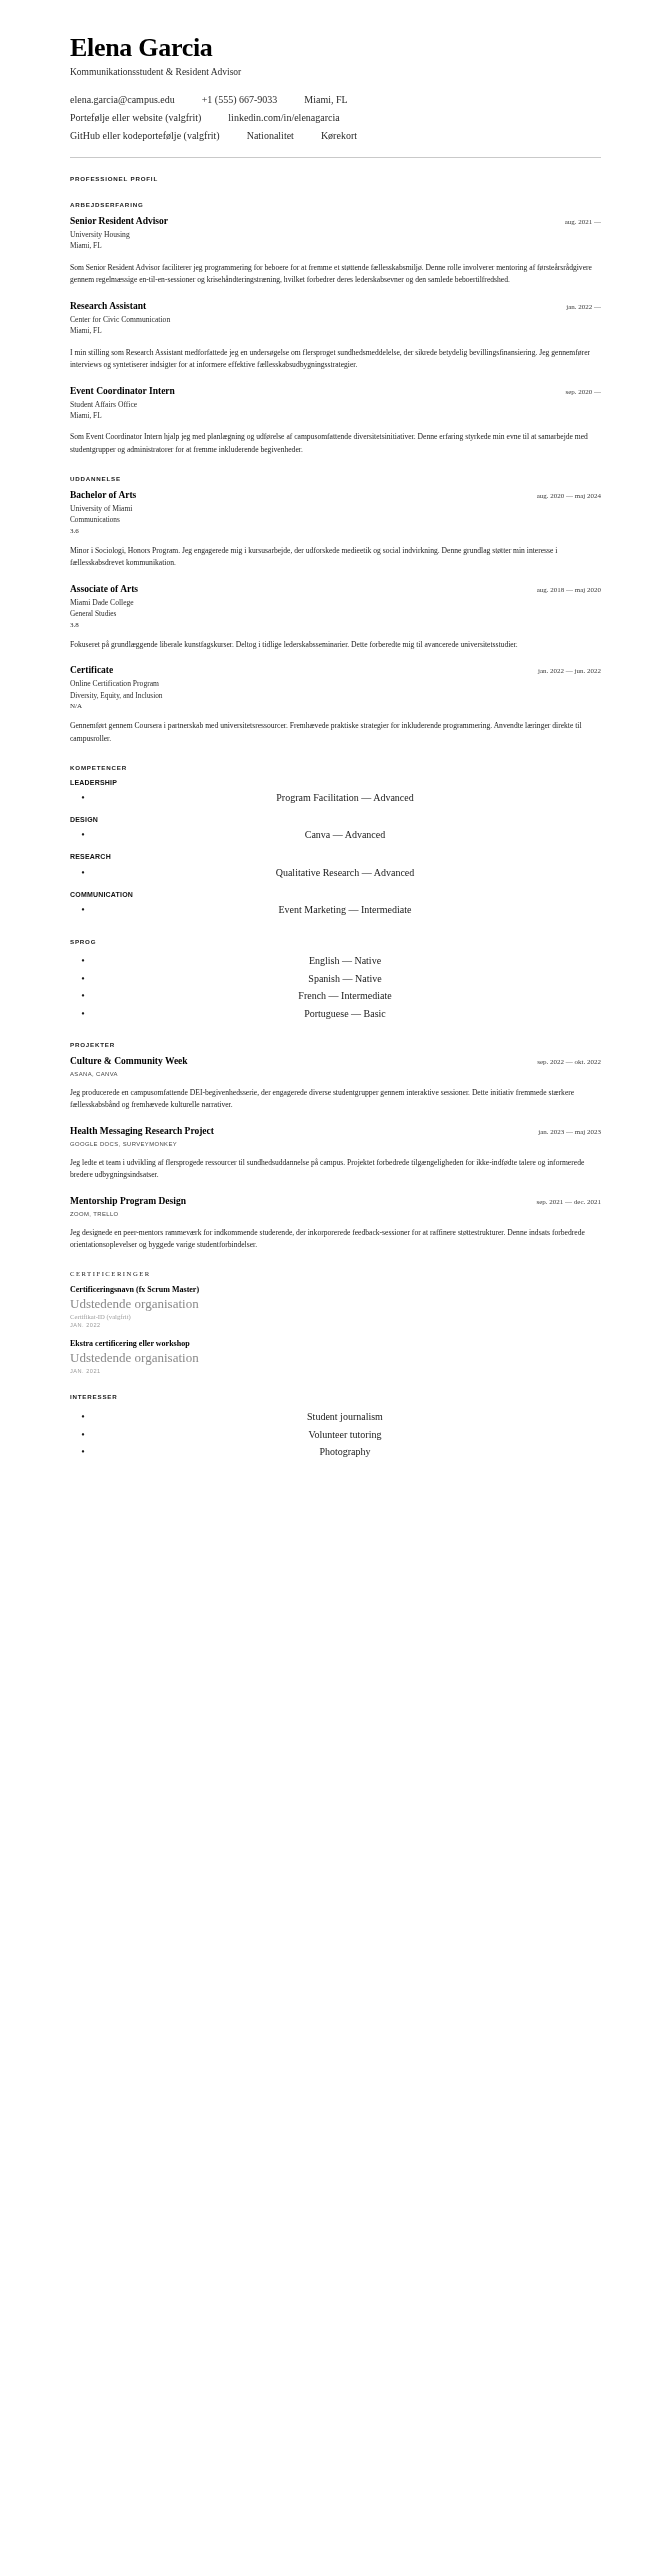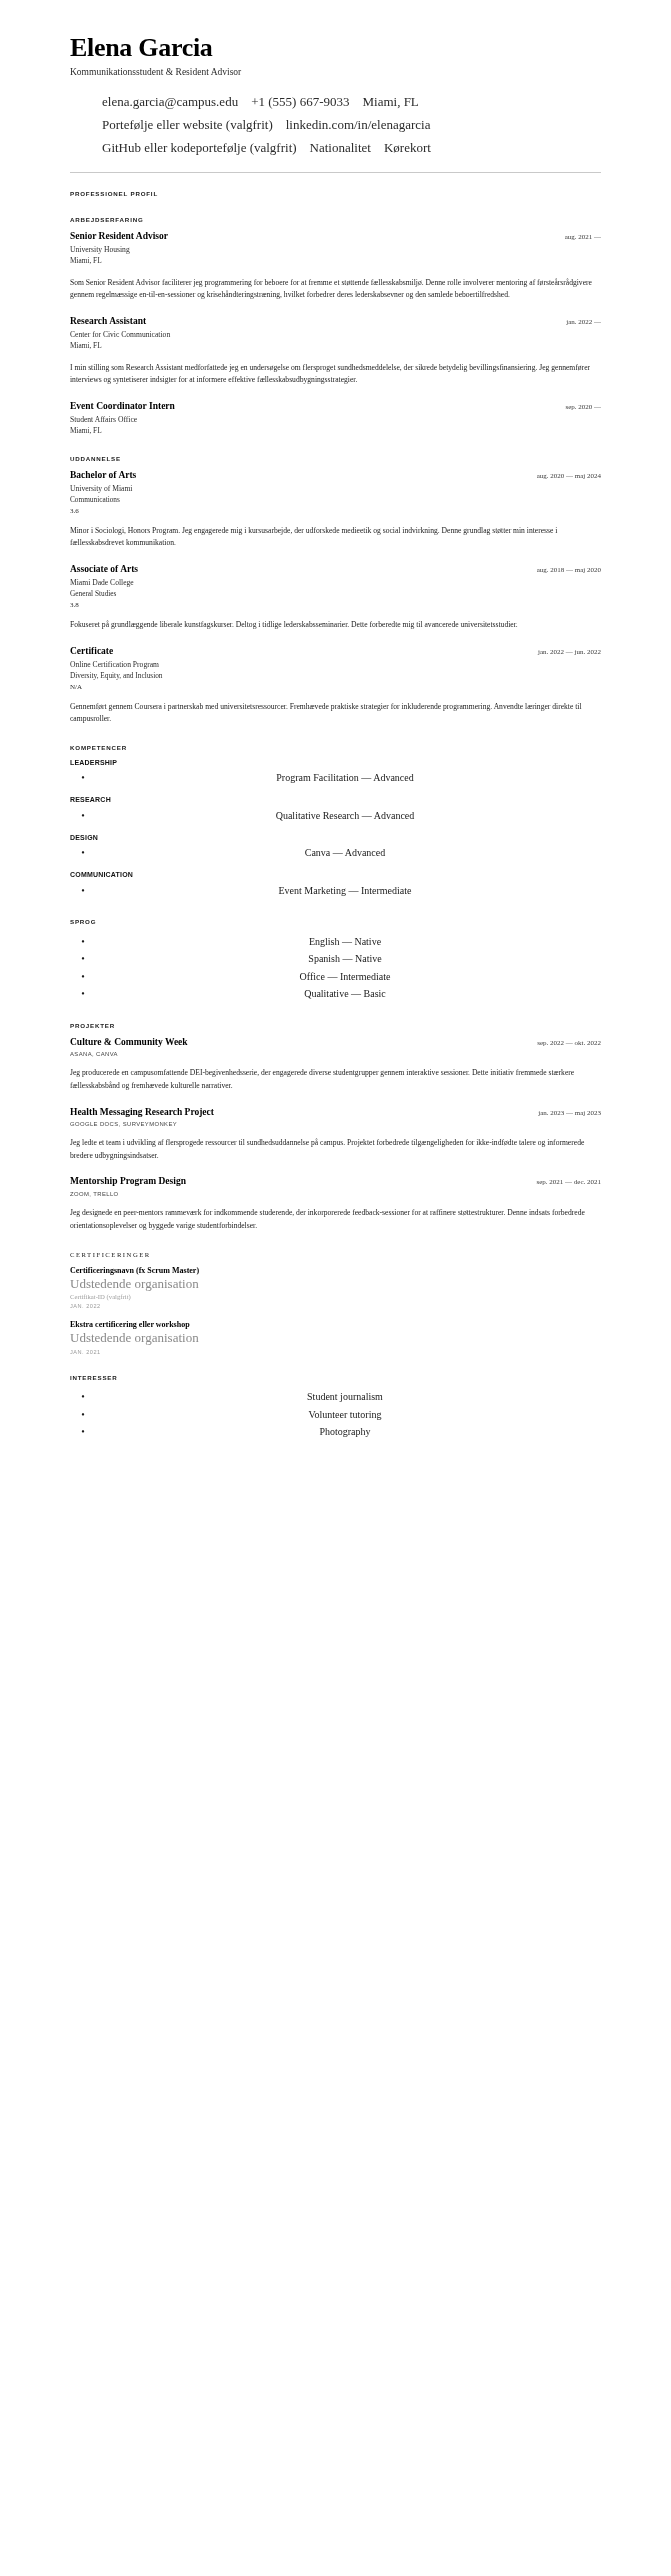--- a/index.html
+++ b/index.html
@@ -30,28 +30,27 @@
     margin: 0 0 5.6px 0;
     color: #000000;
   }
   .headline {
     font-size: 9.5px;
     color: #2b2b2b;
     margin: 0 0 17px 0;
     font-family: "Liberation Serif", serif;
   }
   .contact-row {
-    font-size: 13px;
+    font-size: 10px;
     color: #2b2b2b;
     margin-bottom: 7.3px;
     display: flex;
     flex-wrap: wrap;
-    gap: 13px;
-    font-family: "Liberation Serif", serif;
-    margin-left: 32px;
+    gap: 27px;
+    font-family: "Liberation Serif", serif;
   }
   .contact-row .item { white-space: nowrap; }
   .contact-row.muted .item { color: #2b2b2b; }
 
   .hr {
     border: none;
     border-top: 0.6px solid #c9c9c9;
     margin: 15.7px 0 17px 0;
     height: 0;
   }
@@ -248,20 +247,21 @@
       <div class="entry-body">I min stilling som Research Assistant medforfattede jeg en undersøgelse om flersproget sundhedsmeddelelse, der sikrede betydelig bevillingsfinansiering. Jeg gennemfører interviews og syntetiserer indsigter for at informere effektive fællesskabsudbygningsstrategier.</div>
     </div>
 
     <div class="entry">
       <div class="entry-head">
         <span class="entry-title">Event Coordinator Intern</span>
         <span class="entry-date">sep. 2020 —</span>
       </div>
       <div class="entry-sub">Student Affairs Office</div>
       <div class="entry-sub2">Miami, FL</div>
+      <div class="entry-body">Som Event Coordinator Intern hjalp jeg med planlægning og udførelse af campusomfattende diversitetsinitiativer. Denne erfaring styrkede min evne til at samarbejde med studentgrupper og administratorer for at fremme inkluderende begivenheder.</div>
     </div>
   </div>
 
   <div class="section">
     <div class="section-title">UDDANNELSE</div>
 
     <div class="entry">
       <div class="entry-head">
         <span class="entry-title">Bachelor of Arts</span>
         <span class="entry-date">aug. 2020 — maj 2024</span>
@@ -299,48 +299,48 @@
     <div class="section-title">KOMPETENCER</div>
 
     <div class="skill-group">
       <div class="skill-group-title">LEADERSHIP</div>
       <ul class="bullets">
         <li>Program Facilitation — Advanced</li>
       </ul>
     </div>
 
     <div class="skill-group">
+      <div class="skill-group-title">DESIGN</div>
+      <ul class="bullets">
+        <li>Canva — Advanced</li>
+      </ul>
+    </div>
+
+    <div class="skill-group">
       <div class="skill-group-title">RESEARCH</div>
       <ul class="bullets">
         <li>Qualitative Research — Advanced</li>
-      </ul>
-    </div>
-
-    <div class="skill-group">
-      <div class="skill-group-title">DESIGN</div>
-      <ul class="bullets">
-        <li>Canva — Advanced</li>
       </ul>
     </div>
 
     <div class="skill-group">
       <div class="skill-group-title">COMMUNICATION</div>
       <ul class="bullets">
         <li>Event Marketing — Intermediate</li>
       </ul>
     </div>
   </div>
 
   <div class="section">
     <div class="section-title">SPROG</div>
     <ul class="bullets">
       <li>English — Native</li>
       <li>Spanish — Native</li>
-      <li>Office — Intermediate</li>
-      <li>Qualitative — Basic</li>
+      <li>French — Intermediate</li>
+      <li>Portuguese — Basic</li>
     </ul>
   </div>
 
   <div class="section">
     <div class="section-title">PROJEKTER</div>
 
     <div class="entry">
       <div class="entry-head">
         <span class="entry-title">Culture &amp; Community Week</span>
         <span class="entry-date">sep. 2022 — okt. 2022</span>

